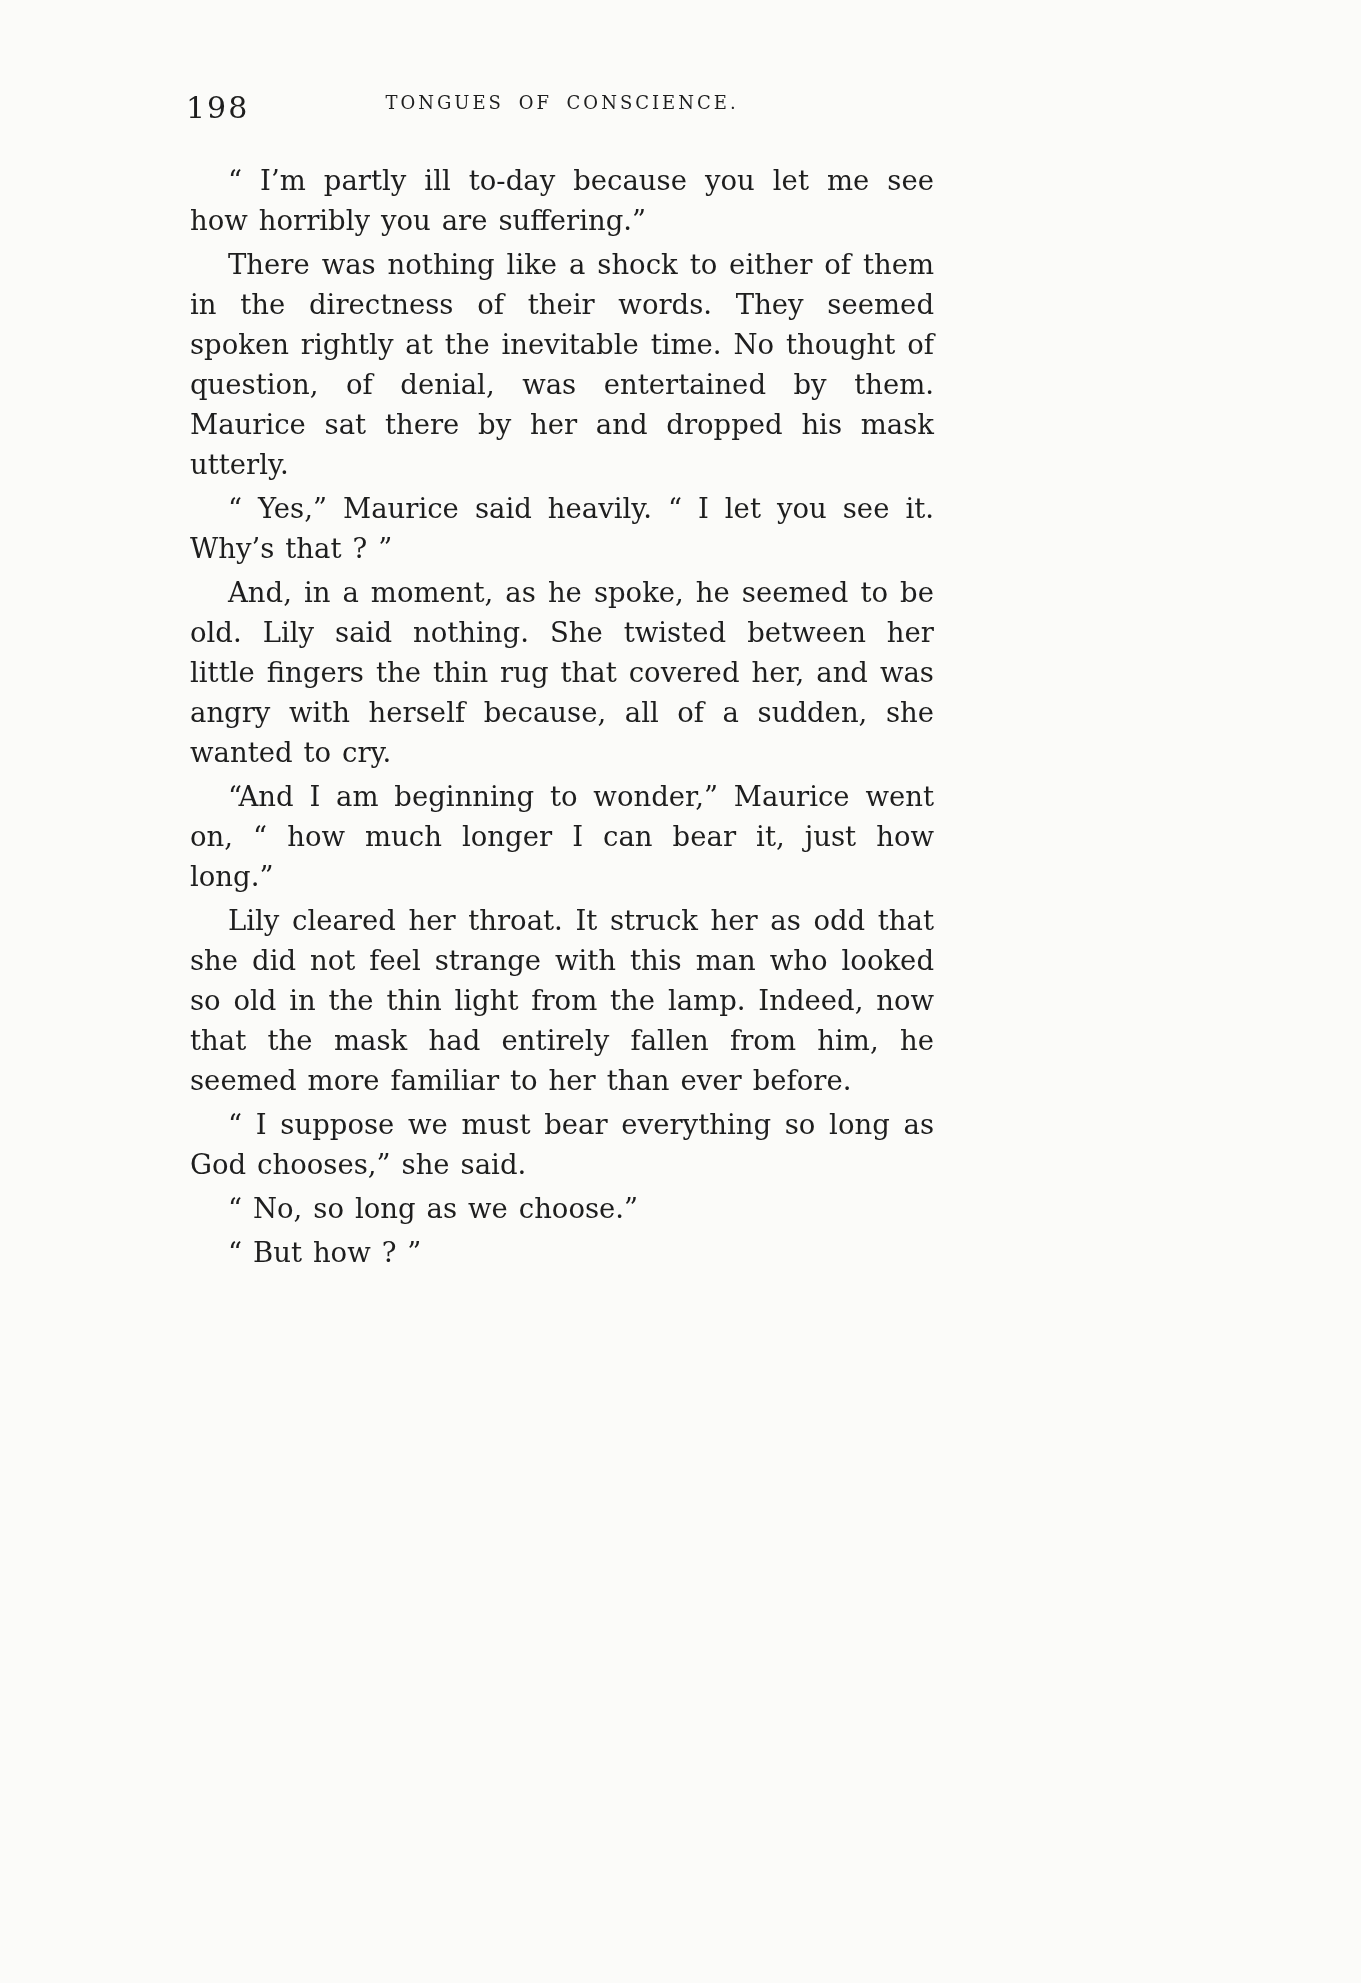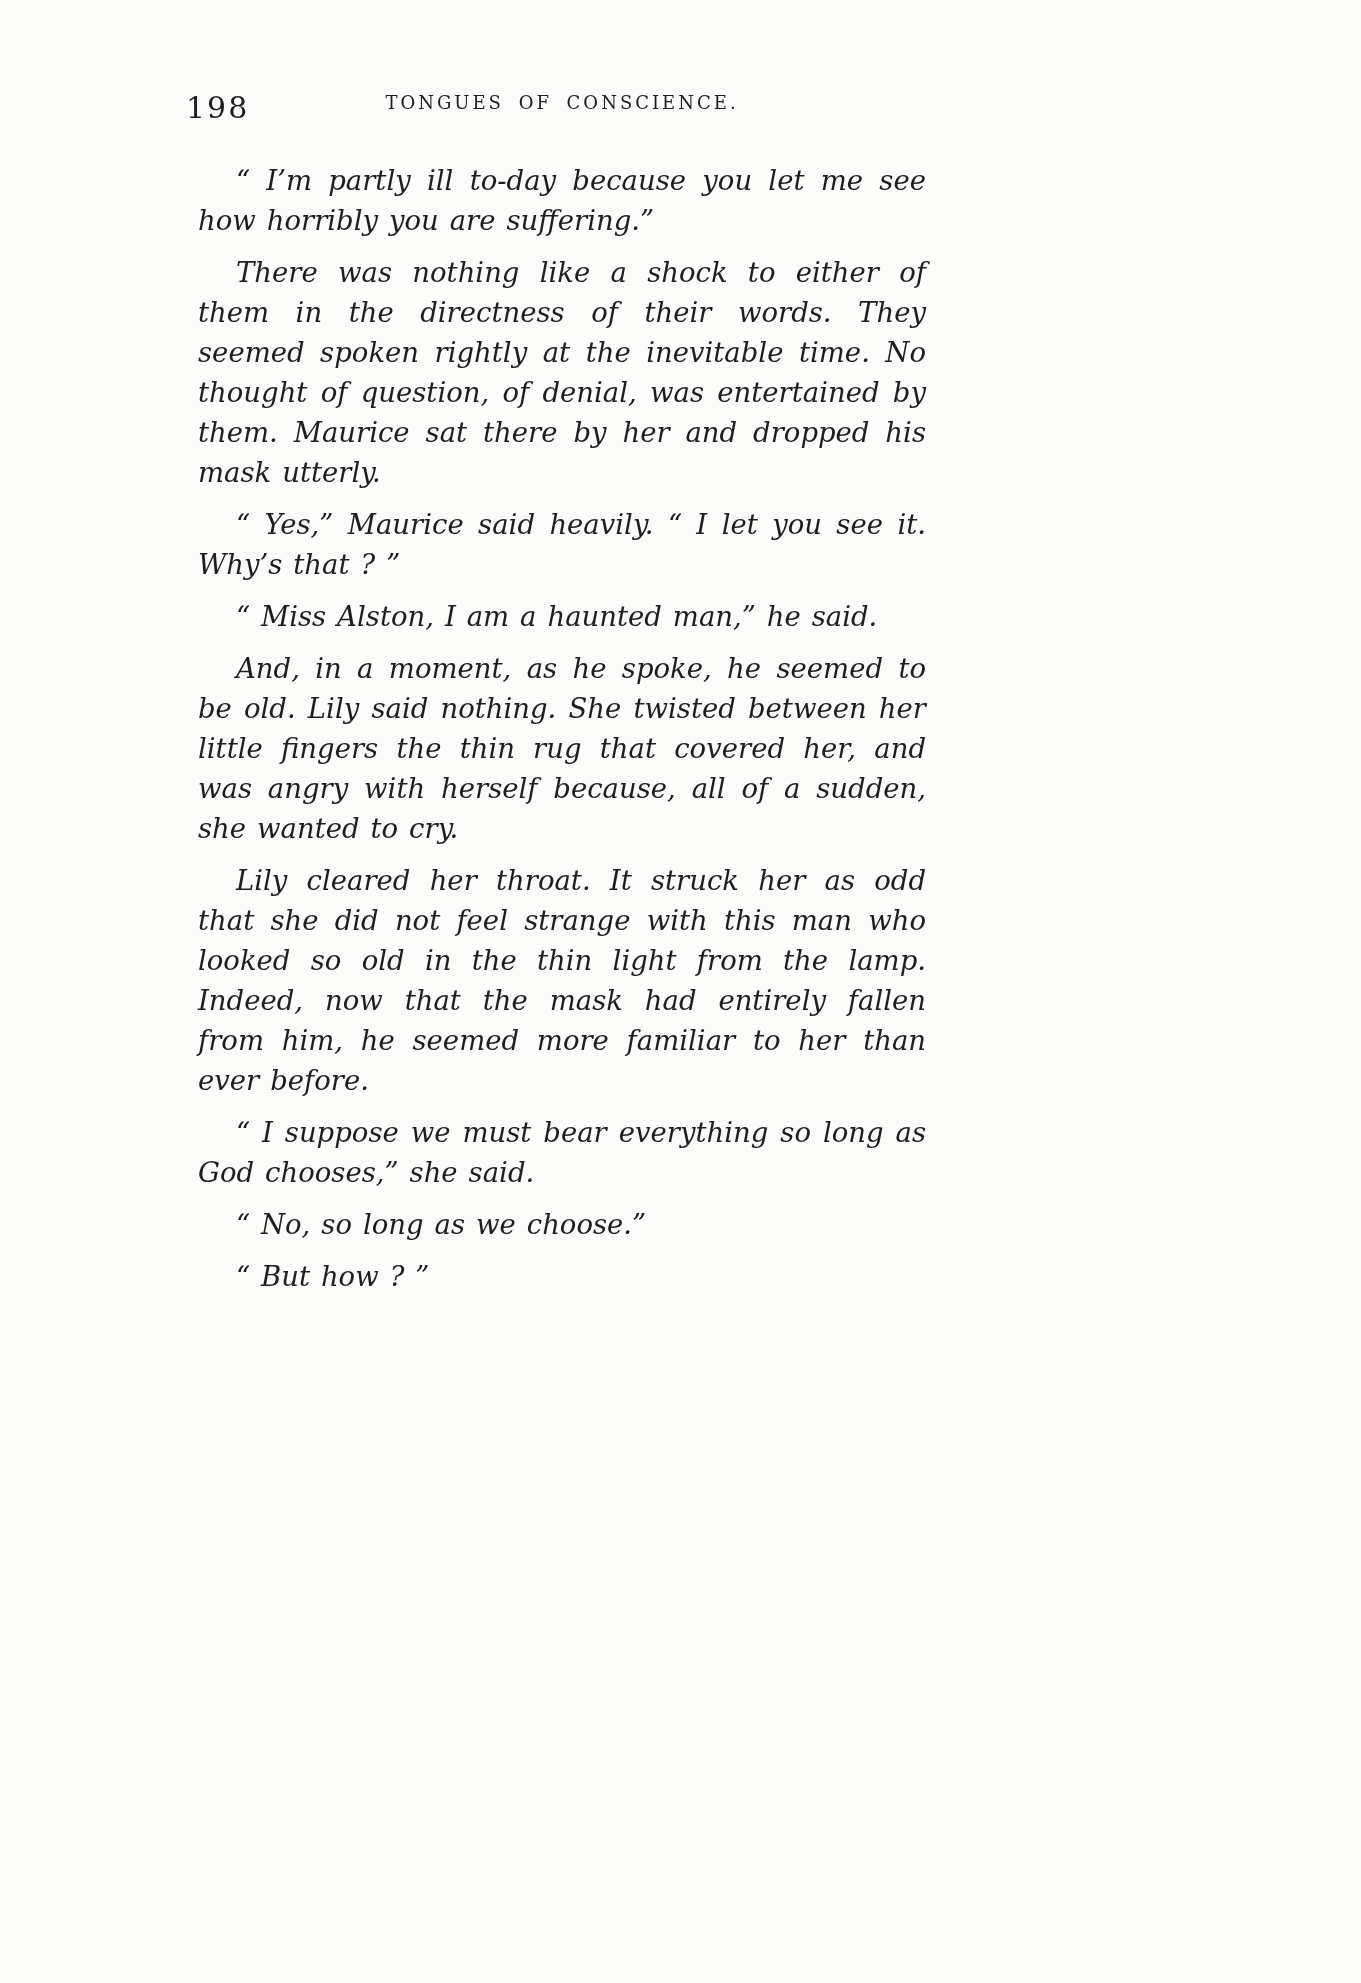--- a/index.html
+++ b/index.html
@@ -46,40 +46,39 @@
   .body-text {
     width: 752px;
     margin-left: 186px;
     margin-top: 26px;
     font-size: 27.5px;
     line-height: 40px;
     text-align: justify;
     word-spacing: 0.08em;
   }
   .body-text p {
-    margin: 12px;
+    margin: 4px;
     text-indent: 38px;
-    font-style: italic;
   }
   .body-text p:last-child {
     
   }
 </style>
 </head>
 <body>
 
 <div class="page">
   <div class="header">
     <span class="page-number">198</span>
     <span class="running-title">TONGUES OF CONSCIENCE.</span>
   </div>
   <div class="body-text" id="paragraphs">
       <p>“ I’m partly ill to-day because you let me see how horribly you are suffering.”</p>
       <p>There was nothing like a shock to either of them in the directness of their words. They seemed spoken rightly at the inevitable time. No thought of question, of denial, was entertained by them. Maurice sat there by her and dropped his mask utterly.</p>
       <p>“ Yes,” Maurice said heavily. “ I let you see it. Why’s that ? ”</p>
-      <p>“ Miss Alston, I am a haunted man,” he said.</p>
       <p>And, in a moment, as he spoke, he seemed to be old. Lily said nothing. She twisted between her little fingers the thin rug that covered her, and was angry with herself because, all of a sudden, she wanted to cry.</p>
+      <p>“And I am beginning to wonder,” Maurice went on, “ how much longer I can bear it, just how long.”</p>
       <p>Lily cleared her throat. It struck her as odd that she did not feel strange with this man who looked so old in the thin light from the lamp. Indeed, now that the mask had entirely fallen from him, he seemed more familiar to her than ever before.</p>
       <p>“ I suppose we must bear everything so long as God chooses,” she said.</p>
       <p>“ No, so long as we choose.”</p>
       <p>“ But how ? ”</p>
     </div>
 </div>
 
 </body></html>

